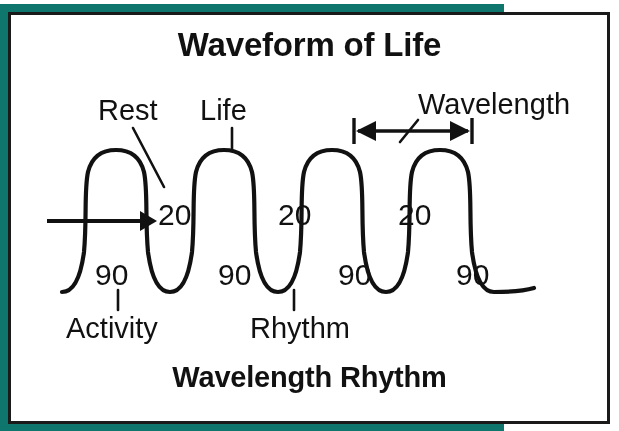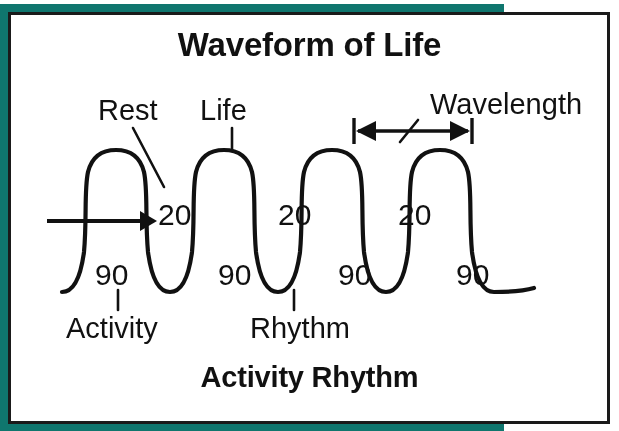--- a/index.html
+++ b/index.html
@@ -79,36 +79,36 @@
 <div id="stage">
 
   <div id="frame"></div>
 
   <div class="txt" id="title">Waveform of Life</div>
 
   <div class="txt callout" style="left:86px; top:92px;margin-left:12px;">Rest</div>
 
   <div class="txt callout" style="left:200px; top:92px;">Life</div>
 
-  <div class="txt callout" style="left:418px; top:86px;margin-left:12px;">Wavelength</div>
+  <div class="txt callout" style="left:418px; top:86px;">Wavelength</div>
 
   <div class="txt callout" style="left:66px; top:310px;">Activity</div>
 
   <div class="txt callout" style="left:250px; top:310px;">Rhythm</div>
 
   <div class="txt value-num" style="left:158px; top:196px;">20</div>
   <div class="txt value-num" style="left:278px; top:196px;">20</div>
   <div class="txt value-num" style="left:398px; top:196px;">20</div>
 
   <div class="txt value-num" style="left:95px; top:256px;">90</div>
   <div class="txt value-num" style="left:218px; top:256px;">90</div>
   <div class="txt value-num" style="left:338px; top:256px;">90</div>
   <div class="txt value-num" style="left:456px; top:256px;">90</div>
 
-  <div class="txt" id="footer-label">Activity Rhythm</div>
+  <div class="txt" id="footer-label">Wavelength Rhythm</div>
 
   <svg id="svg-layer" viewBox="0 0 619 431" xmlns="http://www.w3.org/2000/svg">
 
     <path d="M 62,288
              C 72,288 80,278 84,248
              C 87,216 84,186 88,168
              C 92,152 103,146 116,146
              C 129,146 140,152 144,168
              C 148,186 145,216 148,248
              C 152,278 160,288 170,288

